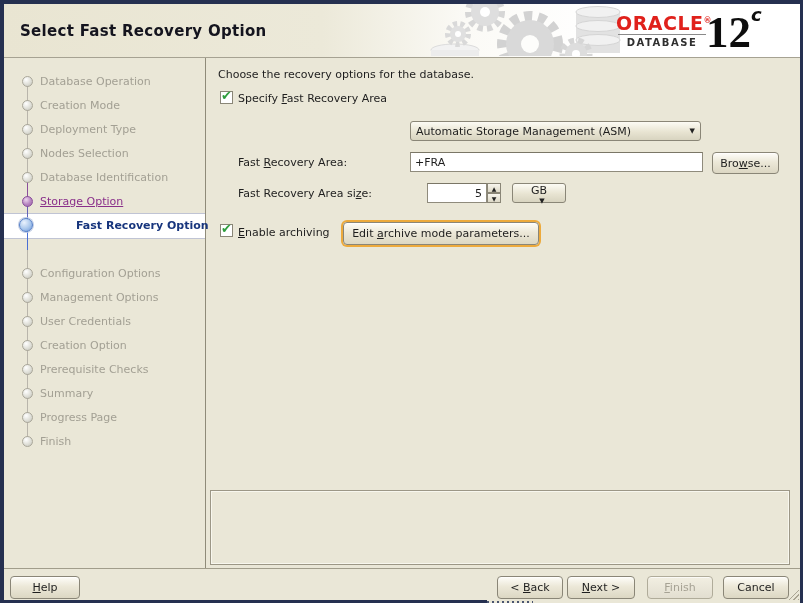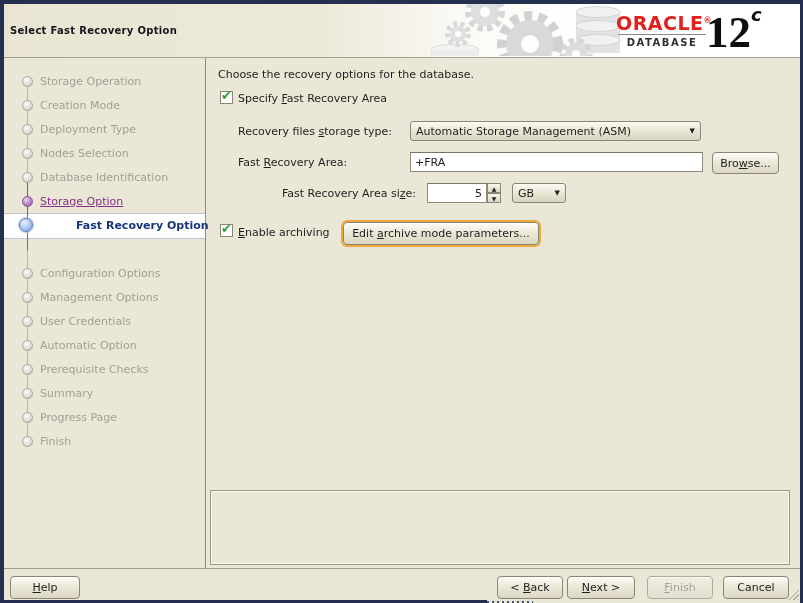--- a/index.html
+++ b/index.html
@@ -14,22 +14,22 @@
   .edge.left { left:0; top:0; width:4px; height:100%; }
   .edge.right { right:0; top:0; width:3px; height:100%; }
   .edge.bottom { left:0; bottom:0; width:487px; height:3px; }
   .edge-dots { position:absolute; left:487px; bottom:0; width:46px; height:2px; z-index:50;
     background-image:repeating-linear-gradient(to right,#4a5570 0 2px,transparent 2px 5px); }
 
   
   .header { position:absolute; left:4px; top:4px; width:796px; height:53px;
     background:linear-gradient(to right,#e9e5d2 0%,#ece9d9 40%,#fbfaf6 58%,#ffffff 75%,#ffffff 100%);
     border-bottom:1px solid #a6a292; z-index:10; }
-  .title { position:absolute; left:6px; top:0; height:53px; display:flex; align-items:center;
-    font-size:10px; font-weight:bold; color:#14141e; letter-spacing:0.3px; }
+  .title { position:absolute; left:16px; top:0; height:53px; display:flex; align-items:center;
+    font-size:15px; font-weight:bold; color:#14141e; letter-spacing:0.3px; }
   .gears { position:absolute; left:426px; top:0; width:210px; height:52px; }
   .logo { position:absolute; left:612px; top:7px; width:92px; text-align:center; }
   .oracle-word { font-size:19px; font-weight:bold; color:#e0211c; letter-spacing:0.5px; line-height:20px; }
   .oracle-word .reg { font-size:8px; vertical-align:super; }
   .oracle-rule { height:1px; background:#8a8a8a; margin:1px 2px 2px 2px; }
   .oracle-db { font-size:10px; font-weight:bold; color:#2f2f2f; letter-spacing:1.5px; }
   .ver { position:absolute; left:702px; top:0px; color:#0d0d0d; white-space:nowrap; }
   .ver .num { font-size:45px; font-weight:bold; line-height:52px;font-family:Liberation Serif, serif; }
   .ver .c { font-size:18px; font-style:italic; font-weight:bold; vertical-align:26px; }
 
@@ -130,65 +130,64 @@
       <div class="oracle-word"><span>ORACLE</span><span class="reg">®</span></div>
       <div class="oracle-rule"></div>
       <div class="oracle-db">DATABASE</div>
     </div>
     <div class="ver"><span class="num">12</span><span class="c">c</span></div>
   </div>
 
   <div class="sidebar">
     <div class="hl-band"></div>
     <div class="connector"></div>
-    <div class="step pending" style="top:12px"><span class="dot"></span><span class="step-label">Storage Operation</span></div>
+    <div class="step pending" style="top:12px"><span class="dot"></span><span class="step-label">Database Operation</span></div>
     <div class="step pending" style="top:36px"><span class="dot"></span><span class="step-label">Creation Mode</span></div>
     <div class="step pending" style="top:60px"><span class="dot"></span><span class="step-label">Deployment Type</span></div>
     <div class="step pending" style="top:84px"><span class="dot"></span><span class="step-label">Nodes Selection</span></div>
     <div class="step pending" style="top:108px"><span class="dot"></span><span class="step-label">Database Identification</span></div>
     <div class="step visited" style="top:132px"><span class="dot"></span><span class="step-label">Storage Option</span></div>
     <div class="step current" style="top:156px"><span class="dot"></span><span class="step-label">Fast Recovery Option</span></div>
     <div class="step pending" style="top:204px"><span class="dot"></span><span class="step-label">Configuration Options</span></div>
     <div class="step pending" style="top:228px"><span class="dot"></span><span class="step-label">Management Options</span></div>
     <div class="step pending" style="top:252px"><span class="dot"></span><span class="step-label">User Credentials</span></div>
-    <div class="step pending" style="top:276px"><span class="dot"></span><span class="step-label">Automatic Option</span></div>
+    <div class="step pending" style="top:276px"><span class="dot"></span><span class="step-label">Creation Option</span></div>
     <div class="step pending" style="top:300px"><span class="dot"></span><span class="step-label">Prerequisite Checks</span></div>
     <div class="step pending" style="top:324px"><span class="dot"></span><span class="step-label">Summary</span></div>
     <div class="step pending" style="top:348px"><span class="dot"></span><span class="step-label">Progress Page</span></div>
     <div class="step pending" style="top:372px"><span class="dot"></span><span class="step-label">Finish</span></div>
   </div>
 
   <div class="text" style="left:218px;top:68px;">Choose the recovery options for the database.</div>
 
   <div class="checkbox" style="left:220px;top:91px;">
     <span class="check">✔</span>
   </div>
   <div class="text" style="left:238px;top:92px;"><span>Specify </span><span class="u">F</span><span>ast Recovery Area</span></div>
 
-  <div class="text" style="left:238px;top:125px;"><span>Recovery files </span><span class="u">s</span><span>torage type:</span></div>
   <div class="combo" style="left:410px;top:121px;width:291px;height:20px;">
     <span>Automatic Storage Management (ASM)</span>
     <span class="arrow">▼</span>
   </div>
 
   <div class="text" style="left:238px;top:156px;"><span>Fast </span><span class="u">R</span><span>ecovery Area:</span></div>
   <input class="textfield" style="left: 410px; top: 152px; width: 293px; height: 20px;" value="+FRA">
   <div class="btn" style="left:712px;top:152px;width:67px;height:22px;">
       <span><span>Bro</span><span class="u">w</span><span>se...</span></span>
     </div>
 
-  <div class="text" style="left:238px;top:187px;margin-left:44px;"><span>Fast Recovery Area si</span><span class="u">z</span><span>e:</span></div>
+  <div class="text" style="left:238px;top:187px;"><span>Fast Recovery Area si</span><span class="u">z</span><span>e:</span></div>
   <input class="textfield spinfield" style="left: 427px; top: 183px; width: 60px; height: 20px;" value="5">
   <div class="spin-btn" style="left:487px;top:183px;">
       <span>▲</span>
     </div>
   <div class="spin-btn" style="left:487px;top:193px;">
       <span>▼</span>
     </div>
-  <div class="combo" style="left:512px;top:183px;width:54px;height:20px;">
+  <div class="combo" style="left:512px;top:183px;width:54px;height:20px;flex-direction:column;">
     <span>GB</span>
     <span class="arrow">▼</span>
   </div>
 
   <div class="checkbox" style="left:220px;top:224px;">
     <span class="check">✔</span>
   </div>
   <div class="text" style="left:238px;top:226px;"><span></span><span class="u">E</span><span>nable archiving</span></div>
   <div class="btn focus-ring" style="left:343px;top:222px;width:196px;height:23px;">
       <span><span>Edit </span><span class="u">a</span><span>rchive mode parameters...</span></span>

